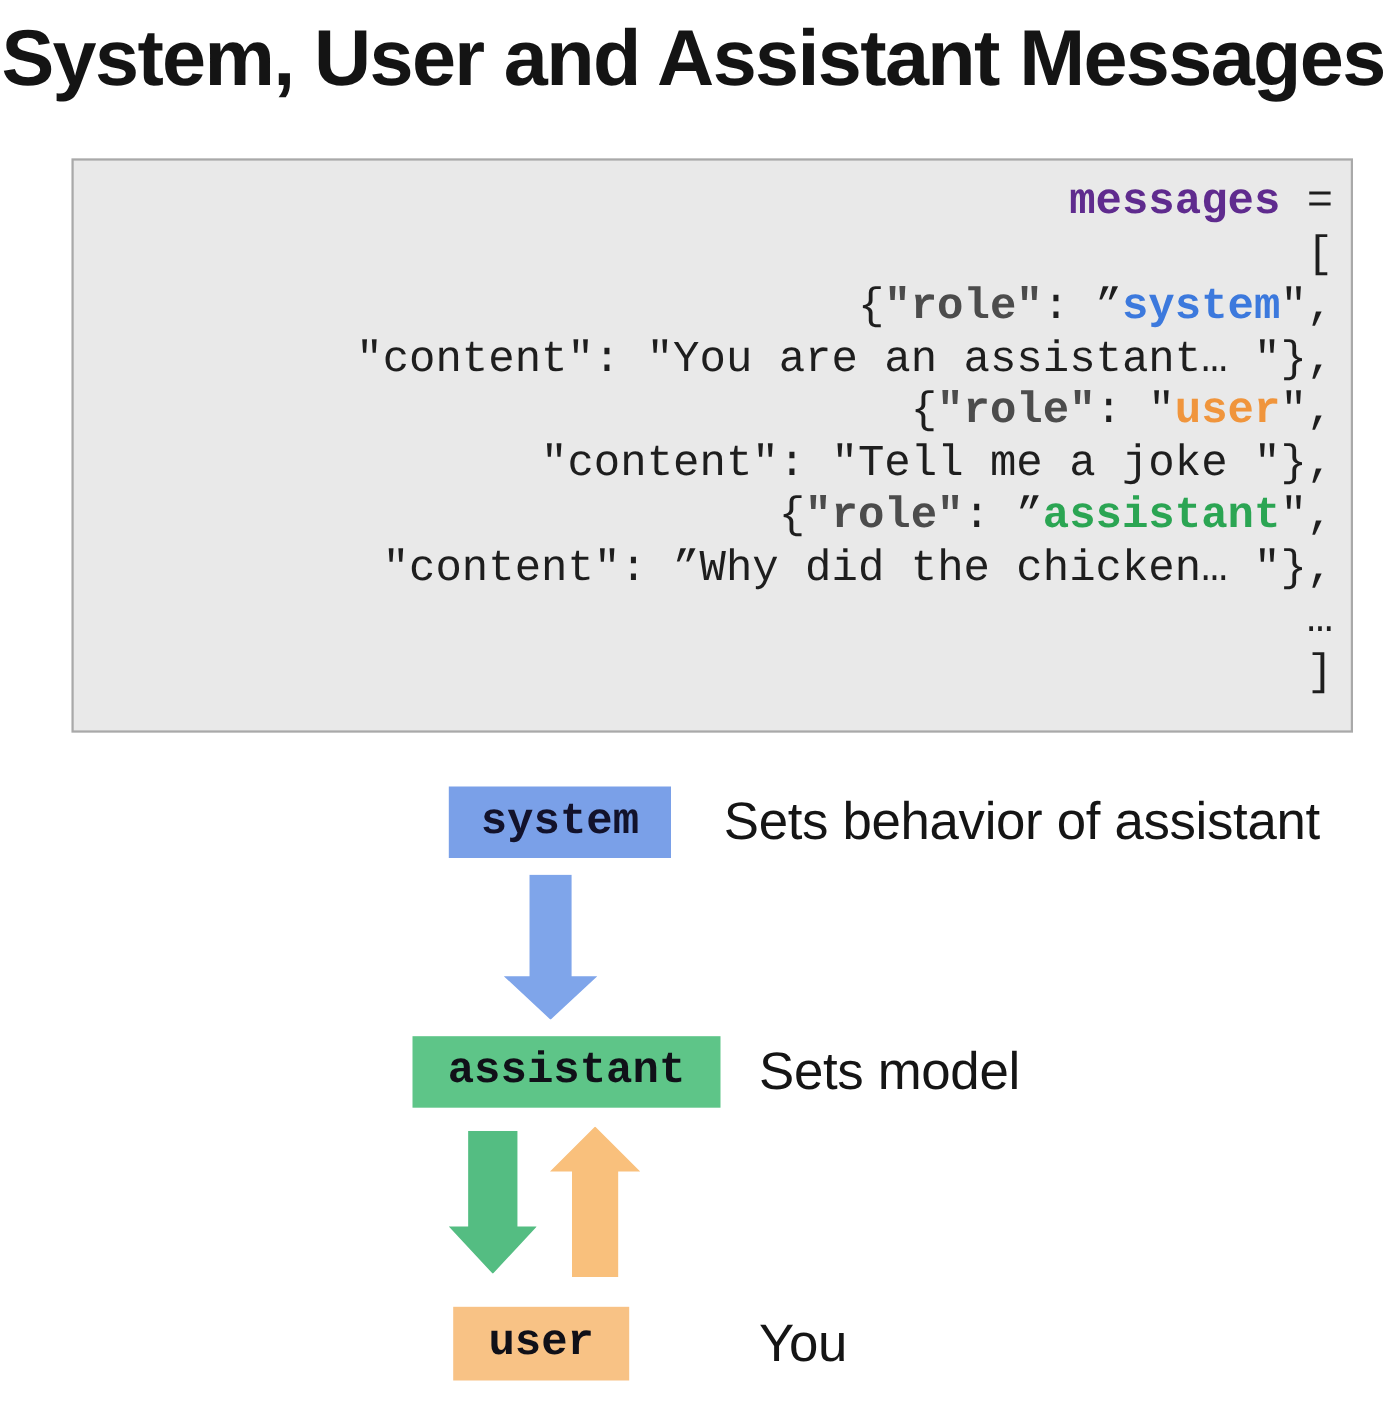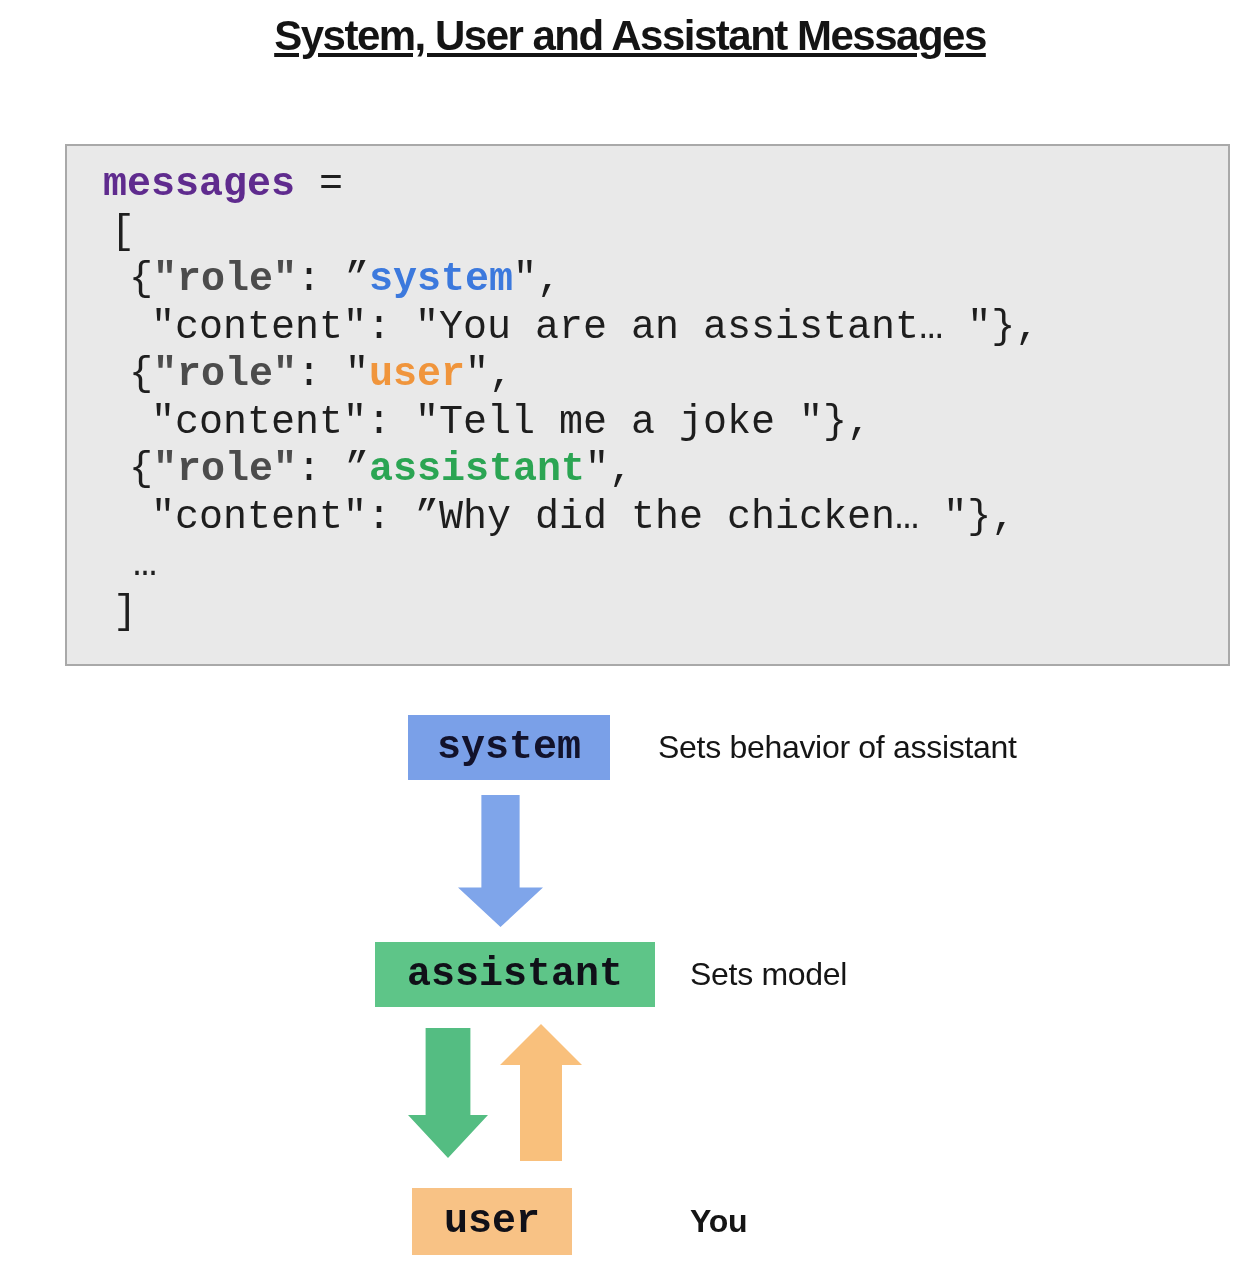--- a/index.html
+++ b/index.html
@@ -9,34 +9,34 @@
     height:1282px;
     background:#ffffff;
     font-family:"Liberation Sans", sans-serif;
     overflow:hidden;
   }
   .title{
     position:absolute;
     top:12px; left:0; right:0;
     margin:0;
     text-align:center;
-    font-size:42px;
+    font-size:72px;
     line-height:1.15;
     font-weight:600;
     letter-spacing:-1.5px;
     color:#141414;
-    text-decoration:underline;
   }
   .code-block{
     position:absolute;
     left:65px; top:144px;
     width:1165px; height:522px;
     box-sizing:border-box;
     background:#e9e9e9;
     border:2px solid #0ea5e9;
+    text-align:right;
   }
   .code-lines{
     padding:15px 16px 0 36px;
     font-family:"Liberation Mono", monospace;
     font-size:40px;
     line-height:47.5px;
     color:#1e1e1e;
   }
   .code-line{ white-space:pre; }
   .role-box{
@@ -45,28 +45,28 @@
     font-family:"Liberation Mono", monospace;
     font-size:40px; font-weight:bold;
     color:#101018;
   }
   .system-box{ left:408px; top:715px; width:202px; height:65px; background:#7aa0e8; color:#12122b;}
   .assistant-box{ left:375px; top:942px; width:280px; height:65px; background:#5ec588; }
   .user-box{ left:412px; top:1188px; width:160px; height:67px; background:#f8c285; }
   .desc{
     position:absolute;
     display:flex; align-items:center;
-    font-size:32px;
+    font-size:48px;
     font-weight:500;
     letter-spacing:-0.3px;
     color:#151515;
   }
   .desc-system{ left:658px; top:715px; height:65px; }
   .desc-assistant{ left:690px; top:942px; height:65px; }
-  .desc-user{ left:690px; top:1188px; height:67px;font-weight:bold; }
+  .desc-user{ left:690px; top:1188px; height:67px; }
   .arrow{ position:absolute; }
   .arrow-blue{
     left:458px; top:795px; width:85px; height:132px;
     background:#7fa5ea;
     clip-path:polygon(27.5% 0, 72.5% 0, 72.5% 70%, 100% 70%, 50% 100%, 0 70%, 27.5% 70%);
   }
   .arrow-green{
     left:408px; top:1028px; width:80px; height:130px;
     background:#54bd82;
     clip-path:polygon(22% 0, 78% 0, 78% 67%, 100% 67%, 50% 100%, 0 67%, 22% 67%);

